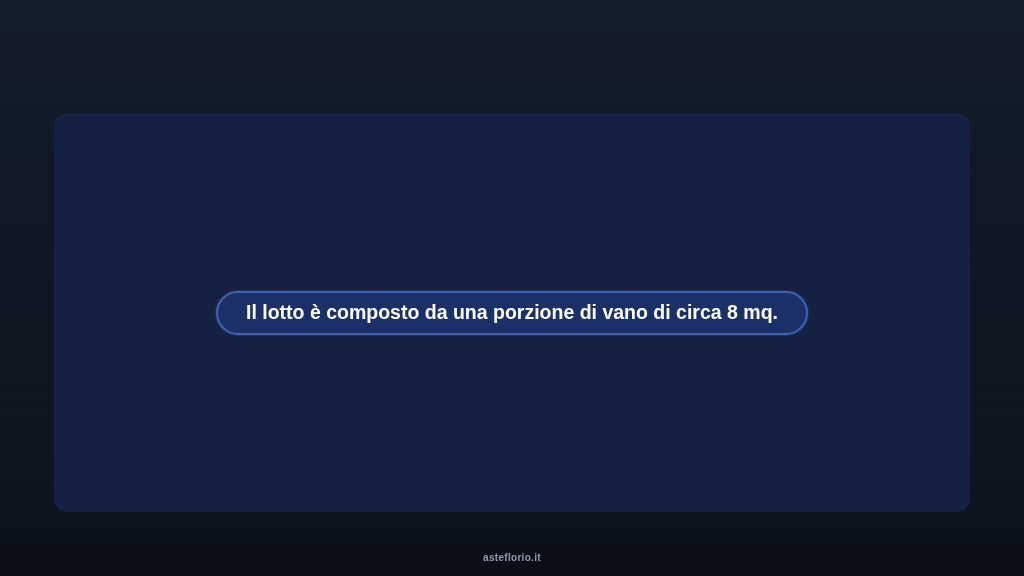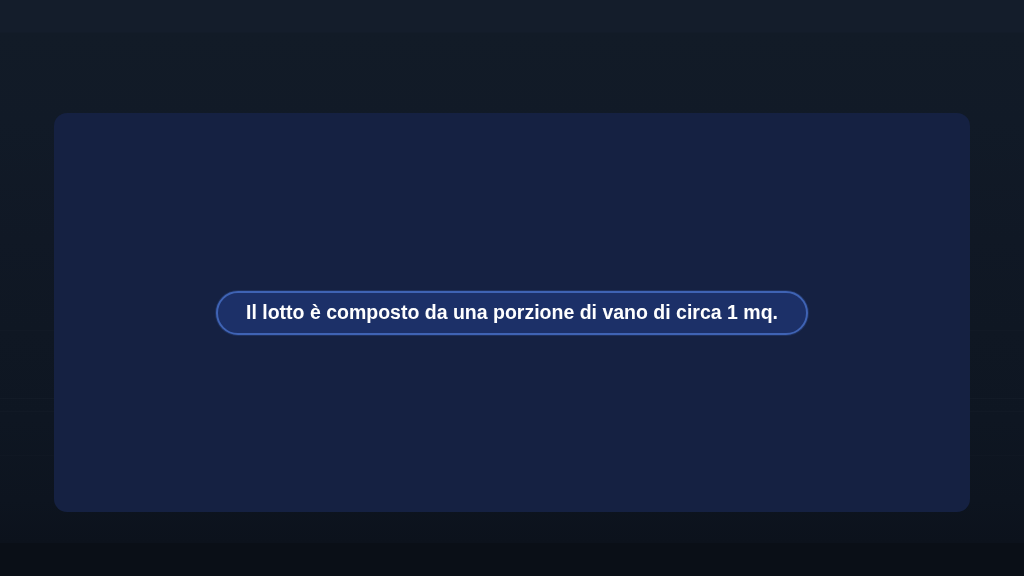--- a/index.html
+++ b/index.html
@@ -126,19 +126,20 @@
 <div class="slide">
 
   <div class="band band-d"></div>
   <div class="band band-a"></div>
   <div class="band band-b"></div>
   <div class="band band-c"></div>
 
 
   <div class="card">
     <div class="card-inner">
-      <div class="pill">Il lotto è composto da una porzione di vano di circa 1 mq.</div>
+      <div class="pill">Il lotto è composto da una porzione di vano di circa 8 mq.</div>
     </div>
   </div>
 
   <div class="footer-bar"></div>
+  <div class="footer-text">asteflorio.it</div>
 
 </div>
 
 </body></html>

